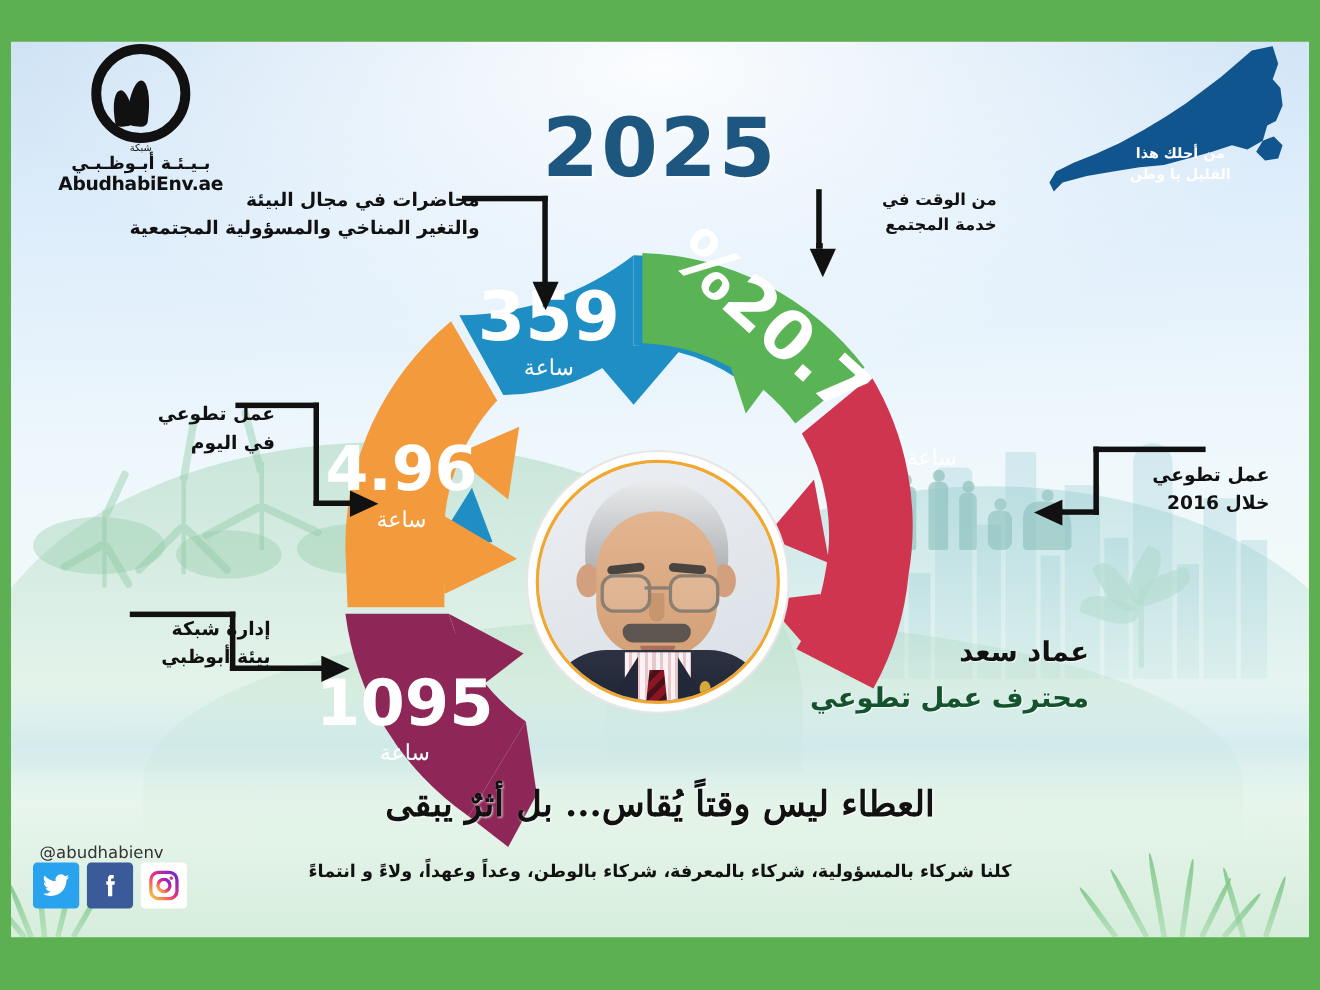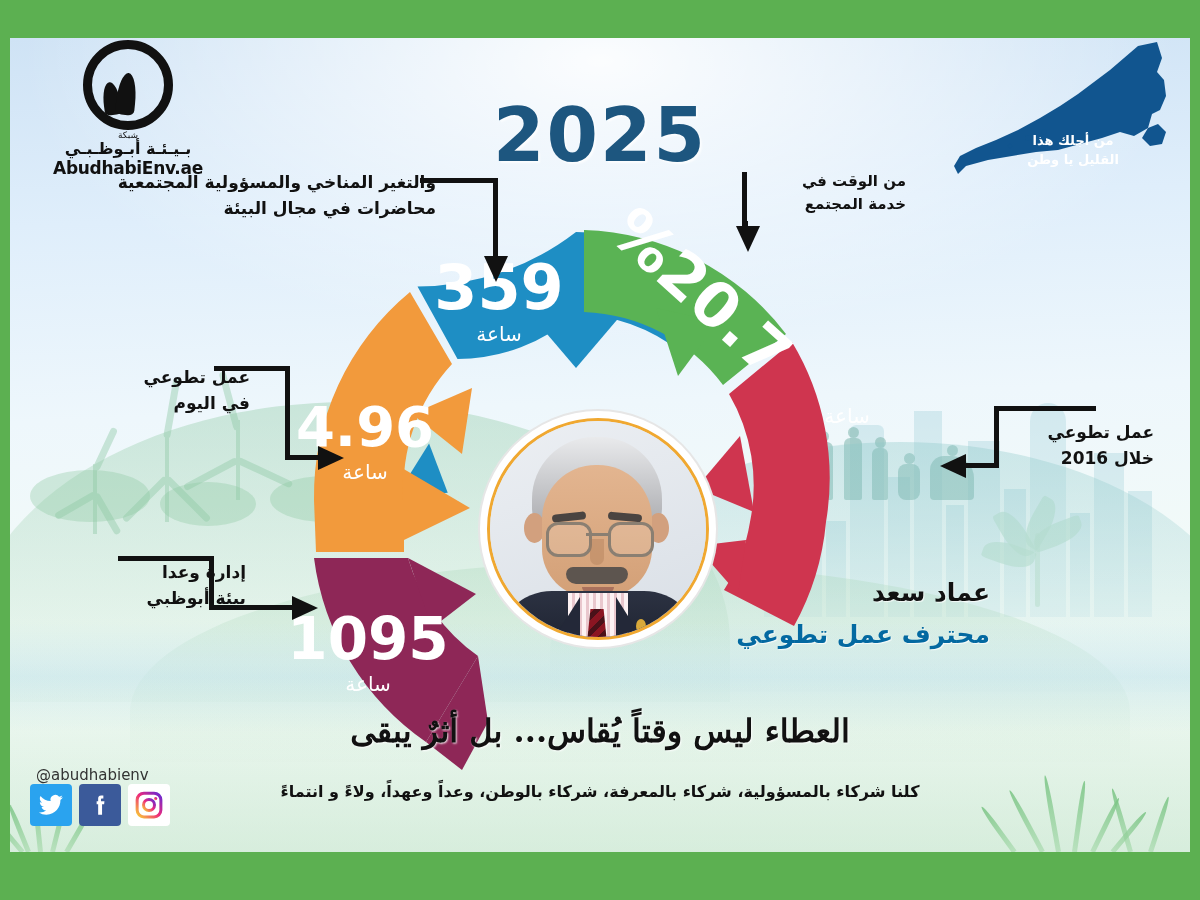--- a/index.html
+++ b/index.html
@@ -132,21 +132,21 @@
   .ct-lectures{left:96px;top:170px;width:340px;text-align:right;font-size:17px;}
   .ct-time{left:756px;top:170px;width:150px;text-align:right;font-size:15px;}
   .ct-daily{left:118px;top:365px;width:132px;text-align:right;font-size:17px;}
   .ct-2025{left:1006px;top:420px;width:148px;text-align:right;font-size:17px;}
   .ct-network{left:96px;top:560px;width:150px;text-align:right;font-size:17px;}
 
   
   .person-name{position:absolute;right:210px;top:578px;z-index:35;direction:rtl;text-align:right;
     font-size:25px;font-weight:bold;color:#111;text-shadow:1px 1px 1px rgba(255,255,255,.8);}
   .person-role{position:absolute;right:210px;top:620px;z-index:35;direction:rtl;text-align:right;
-    font-size:25px;font-weight:bold;color:#0369a1;text-shadow:1px 1px 1px rgba(255,255,255,.8);}
+    font-size:25px;font-weight:bold;color:#14532d;text-shadow:1px 1px 1px rgba(255,255,255,.8);}
 
   .slogan{position:absolute;left:0;right:0;top:712px;z-index:35;text-align:center;direction:rtl;
     font-size:32px;font-weight:bold;color:#111;font-family:"DejaVu Serif","Liberation Serif",serif;
     text-shadow:1px 1px 2px rgba(255,255,255,.85);}
   .tagline{position:absolute;left:0;right:0;top:782px;z-index:35;text-align:center;direction:rtl;
     font-size:16px;font-weight:bold;color:#111;}
 
   
   .handle{position:absolute;left:36px;top:766px;z-index:35;font-size:15px;color:#333;}
   .socials{position:absolute;left:30px;top:784px;z-index:35;display:flex;gap:7px;}
@@ -418,22 +418,22 @@
   </div>
 
   <div class="lead" style="left:420px;top:178px;width:24px;height:110px;">
     <div class="seg" style="left:0;top:0;width:78px;height:5px;"></div>
     <div class="seg" style="left:73px;top:0;width:5px;height:82px;"></div>
     <svg style="position:absolute;left:64px;top:78px;" width="24" height="26" viewBox="0 0 24 26">
       <polygon points="0,0 24,0 12,26" fill="#111"></polygon>
     </svg>
   </div>
   <div class="callout ct-lectures">
+    <div class="txt">محاضرات في مجال البيئة</div>
     <div class="txt">والتغير المناخي والمسؤولية المجتمعية</div>
-    <div class="txt">محاضرات في مجال البيئة</div>
   </div>
 
   <div class="lead" style="left:742px;top:172px;width:24px;height:116px;">
     <div class="seg" style="left:0;top:0;width:5px;height:54px;"></div>
     <div class="seg" style="left:0;top:49px;width:6px;height:5px;"></div>
     <svg style="position:absolute;left:-6px;top:54px;" width="24" height="26" viewBox="0 0 24 26">
       <polygon points="0,0 24,0 12,26" fill="#111"></polygon>
     </svg>
   </div>
   <div class="callout ct-time">
@@ -469,21 +469,21 @@
 
   <div class="lead" style="left:196px;top:556px;width:130px;height:70px;">
     <div class="seg" style="left:-78px;top:0;width:96px;height:5px;"></div>
     <div class="seg" style="left:13px;top:0;width:5px;height:54px;"></div>
     <div class="seg" style="left:13px;top:49px;width:86px;height:5px;"></div>
     <svg style="position:absolute;left:96px;top:40px;" width="26" height="24" viewBox="0 0 26 24">
       <polygon points="0,0 0,24 26,12" fill="#111"></polygon>
     </svg>
   </div>
   <div class="callout ct-network">
-    <div class="txt">إدارة وعدا</div>
+    <div class="txt">إدارة شبكة</div>
     <div class="txt">بيئة أبوظبي</div>
   </div>
 
   <div class="person-name">عماد سعد</div>
   <div class="person-role">محترف عمل تطوعي</div>
 
   <div class="slogan">العطاء ليس وقتاً يُقاس... بل أثرٌ يبقى</div>
   <div class="tagline">كلنا شركاء بالمسؤولية، شركاء بالمعرفة، شركاء بالوطن، وعداً وعهداً، ولاءً و انتماءً</div>
 
   <div class="handle">@abudhabienv</div>

